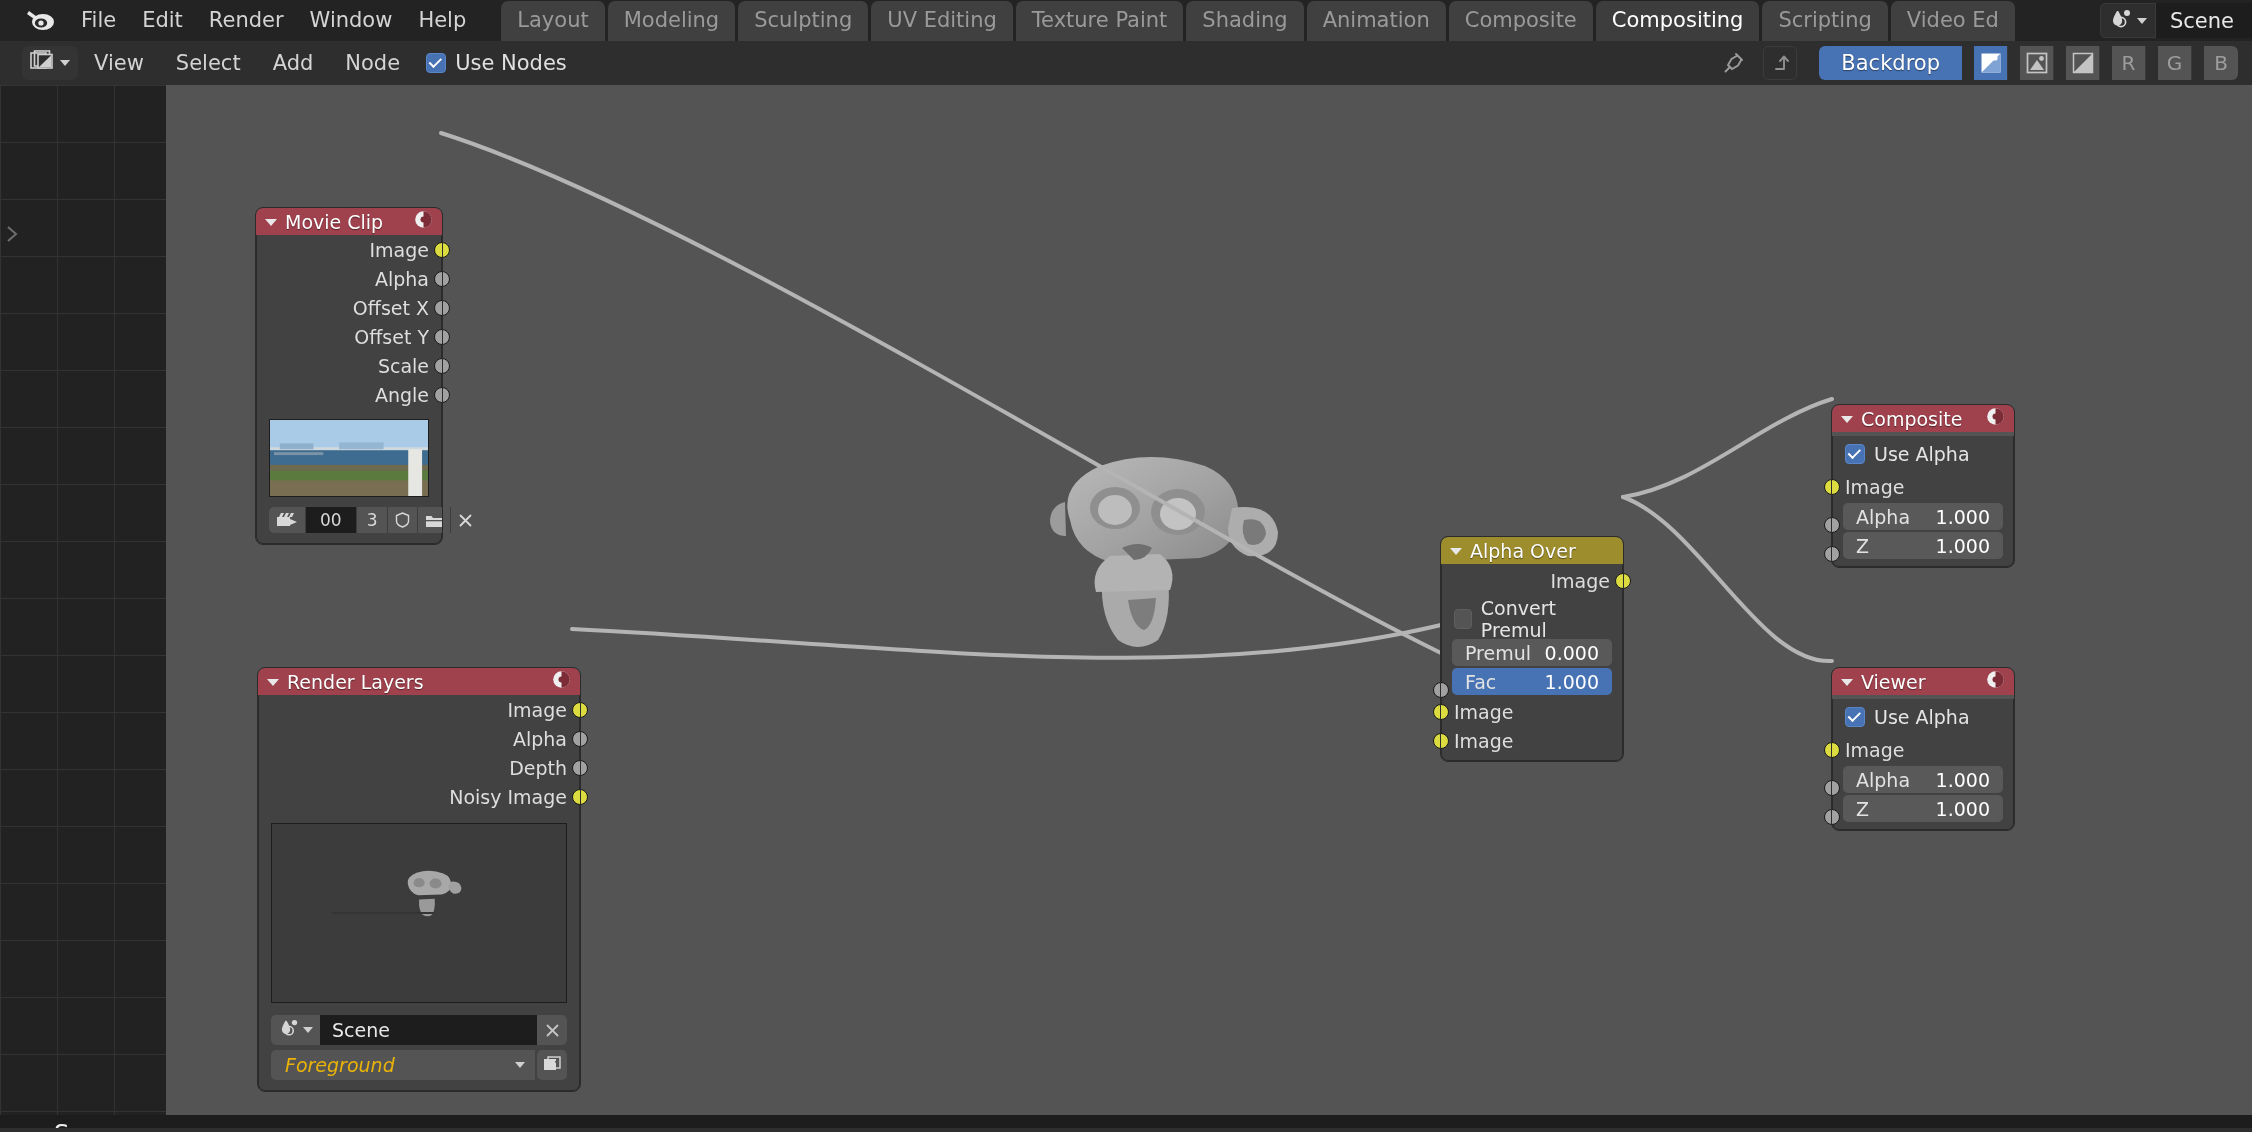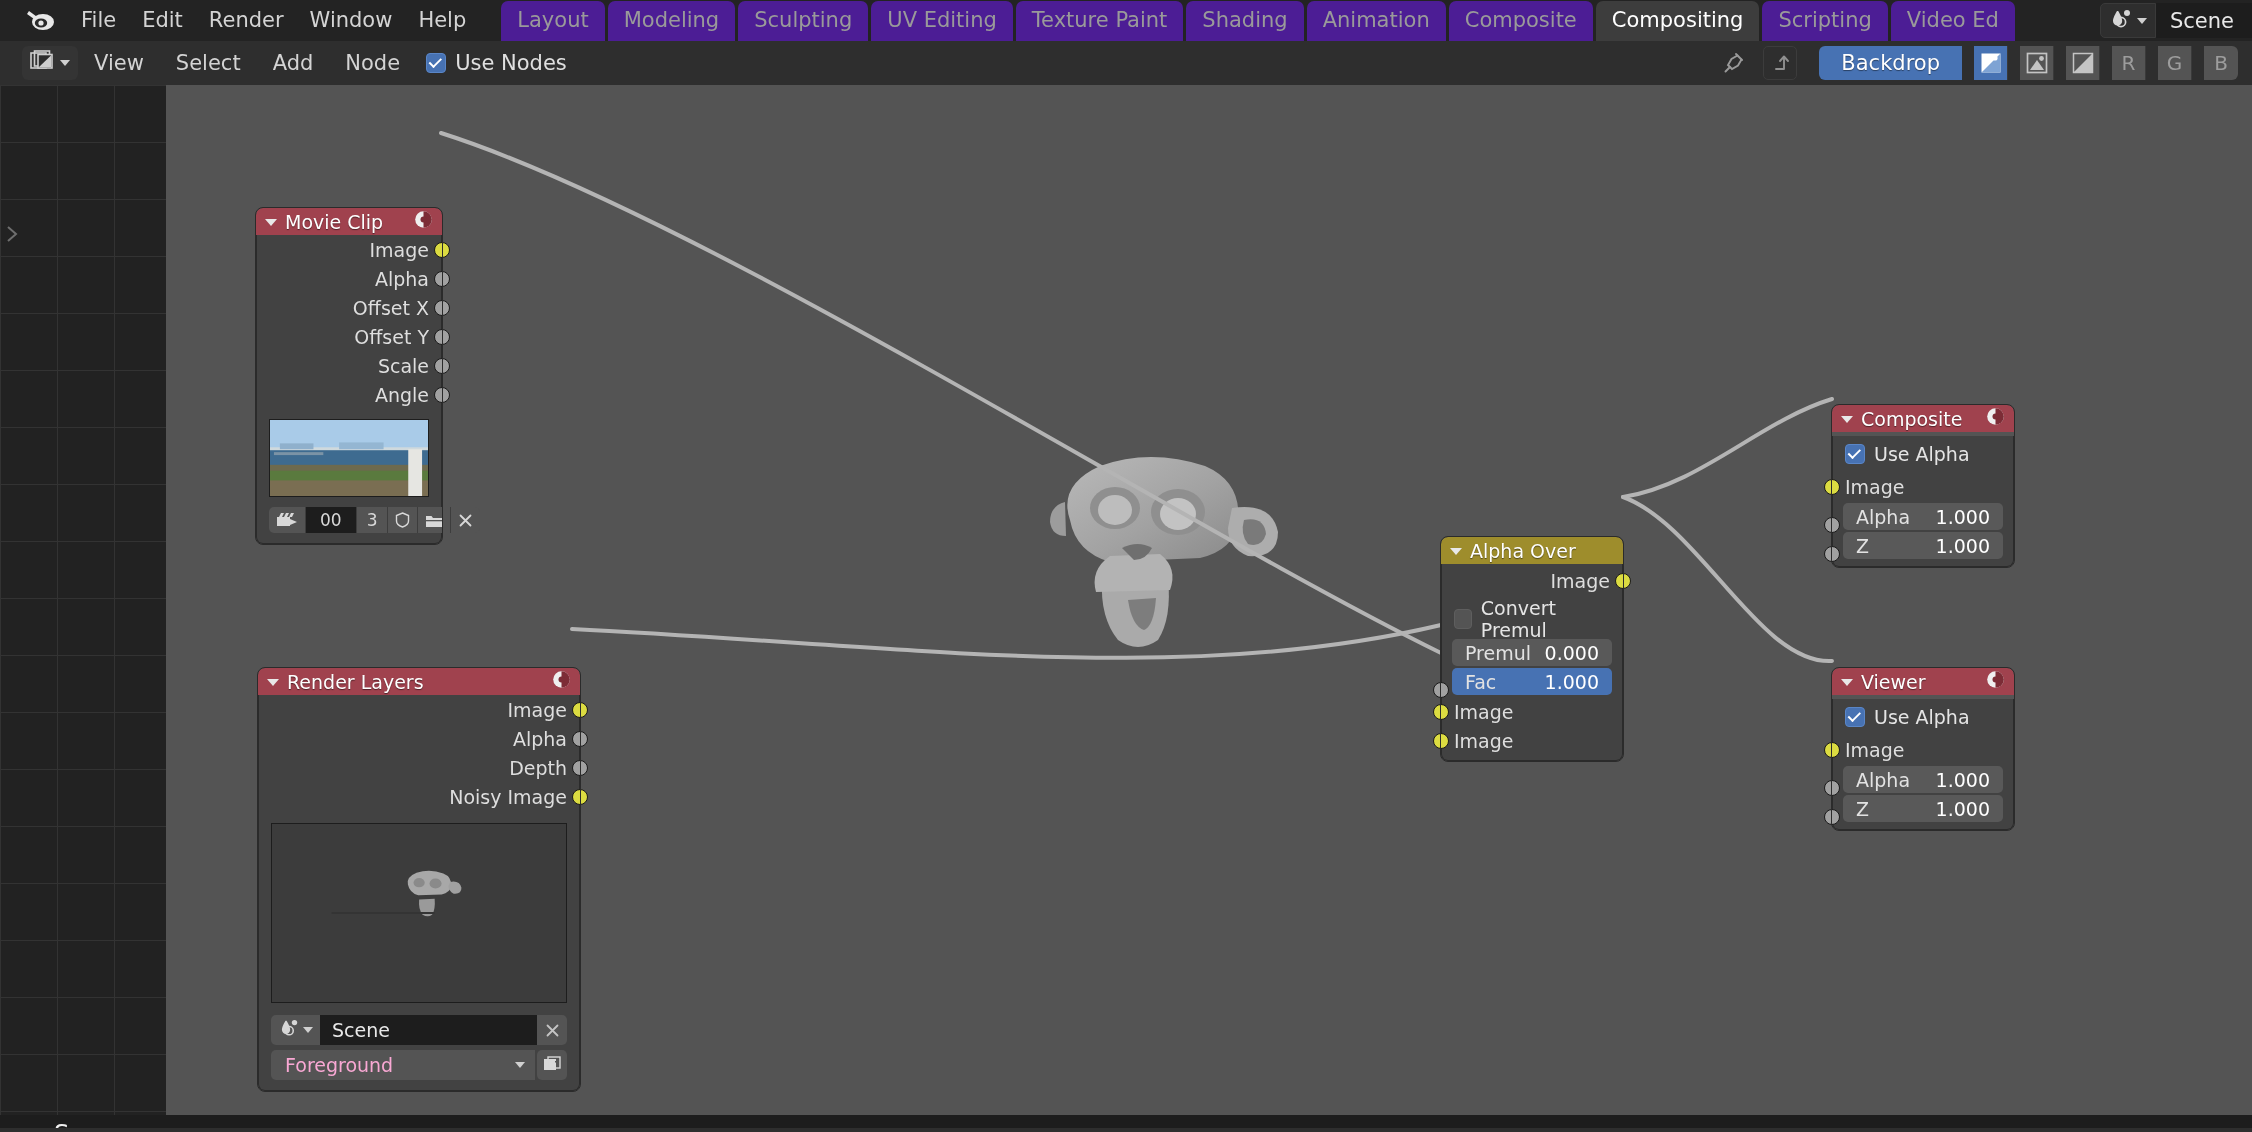--- a/index.html
+++ b/index.html
@@ -24,21 +24,21 @@
     display:flex; align-items:center; justify-content:center;
   }
   .menu-item{
     font-size:21px; color:#d4d4d4; padding:4px 13px;
     white-space:nowrap; line-height:1;
   }
   .ws-tabs{ display:flex; align-items:flex-end; height:41px; margin-left:22px; }
   .ws-tab{
     font-size:21px; color:#9a9a9a;
     padding:9px 16px 10px 16px;
-    background:#4c1d95;
+    background:#404040;
     border-radius:7px 7px 0 0;
     margin-right:3px;
     white-space:nowrap;
     line-height:1;
   }
   .ws-tab.active{ background:#3d3d3d; color:#ffffff; }
   .ws-tab.clipped{ overflow:hidden; }
   .scene-block{
     position:absolute; right:0; top:3px;
     display:flex; align-items:center; height:35px;
@@ -225,21 +225,21 @@
   }
   .fld-x{
     background:#545454; border-radius:0 5px 5px 0; width:30px; height:30px;
     display:flex; align-items:center; justify-content:center;
     font-size:19px; color:#c4c4c4;
   }
   .dd-row{ display:flex; align-items:center; height:30px; }
   .dd-main{
     background:#545454; border-radius:5px 0 0 5px; flex:1; height:30px;
     display:flex; align-items:center; justify-content:space-between;
-    padding:0 10px 0 14px; font-size:19px; color:#f9a8d4;
+    padding:0 10px 0 14px; font-size:19px; color:#eab308;font-style:italic;
   }
   .dd-side{
     background:#545454; border-radius:0 5px 5px 0; width:30px; height:30px;
     display:flex; align-items:center; justify-content:center;
     margin-left:2px; border-radius:5px;
   }
   .chev{
     width:0;height:0;border-left:5px solid transparent;border-right:5px solid transparent;
     border-top:6px solid #d0d0d0;
   }

